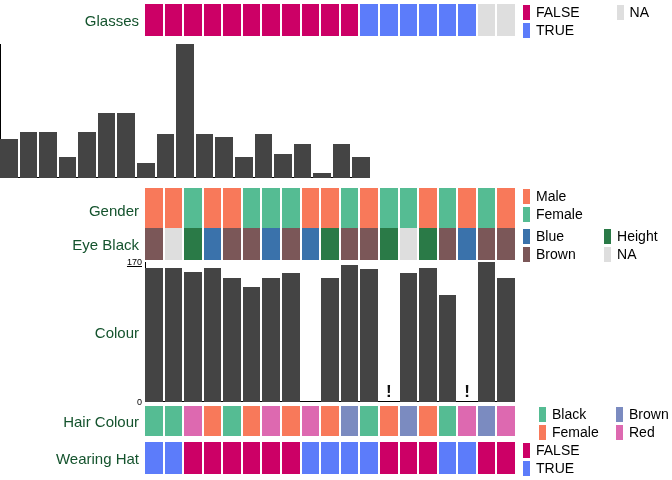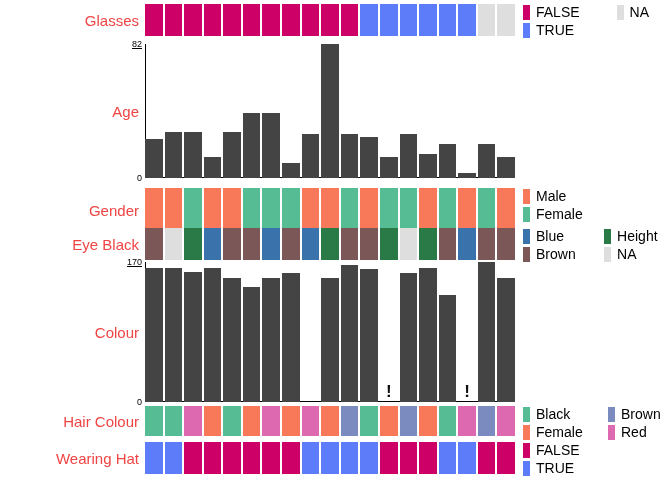--- a/index.html
+++ b/index.html
@@ -9,21 +9,21 @@
     color:#000;overflow:hidden;
   }
   #viz{position:relative;width:672px;height:480px;}
 
   
   .row{position:absolute;left:0;width:672px;display:flex;align-items:stretch;}
   .rowlabel{
     width:145px;flex:0 0 145px;
     display:flex;align-items:center;justify-content:flex-end;
     padding-right:6px;box-sizing:border-box;
-    font-size:15px;color:#ef4444;white-space:nowrap;
+    font-size:15px;color:#14532d;white-space:nowrap;
   }
   .plotarea{flex:0 0 370px;width:370px;position:relative;}
   .legend{flex:1;position:relative;padding-left:8px;box-sizing:border-box;}
 
   
   .strip{display:flex;width:100%;height:100%;gap:2px;}
   .cell{flex:1 1 0;height:100%;}
 
   
   .bars{position:absolute;left:0;top:0;right:0;bottom:0;display:flex;gap:2px;align-items:flex-end;}
@@ -83,21 +83,20 @@
             <span class="ltxt">TRUE</span>
           </div>
           <div class="litem">
             <span class="sw" style="background: rgb(222, 222, 222);"></span>
             <span class="ltxt">NA</span>
           </div>
         </div>
       </div>
     </div>
     <div class="row" style="top: 44px; height: 134px;">
-      <div class="rowlabel">Age</div>
       <div class="plotarea">
         <div class="axisline"></div>
         <div class="axisbase"></div>
         <div class="tick top">82</div>
         <div class="tick bot">0</div>
         <div class="bars">
           <div class="barslot">
             <div class="bar" title="Age: 24" style="background: rgb(68, 68, 68); height: 29.2683%;"></div>
           </div>
           <div class="barslot">
@@ -328,21 +327,21 @@
           <div class="cell" title="Hair Colour: Blond" style="background: rgb(248, 121, 90);"></div>
           <div class="cell" title="Hair Colour: Brown" style="background: rgb(123, 139, 192);"></div>
           <div class="cell" title="Hair Colour: Blond" style="background: rgb(248, 121, 90);"></div>
           <div class="cell" title="Hair Colour: Black" style="background: rgb(85, 188, 147);"></div>
           <div class="cell" title="Hair Colour: Red" style="background: rgb(221, 105, 176);"></div>
           <div class="cell" title="Hair Colour: Brown" style="background: rgb(123, 139, 192);"></div>
           <div class="cell" title="Hair Colour: Red" style="background: rgb(221, 105, 176);"></div>
         </div>
       </div>
       <div class="legend">
-        <div class="lgrid" style="grid-template-rows: repeat(2, auto);">
+        <div class="lgrid" style="grid-template-rows: repeat(2, auto); margin-left: 16px;">
           <div class="litem">
             <span class="sw" style="background: rgb(85, 188, 147);"></span>
             <span class="ltxt">Black</span>
           </div>
           <div class="litem">
             <span class="sw" style="background: rgb(248, 121, 90);"></span>
             <span class="ltxt">Female</span>
           </div>
           <div class="litem">
             <span class="sw" style="background: rgb(123, 139, 192);"></span>

